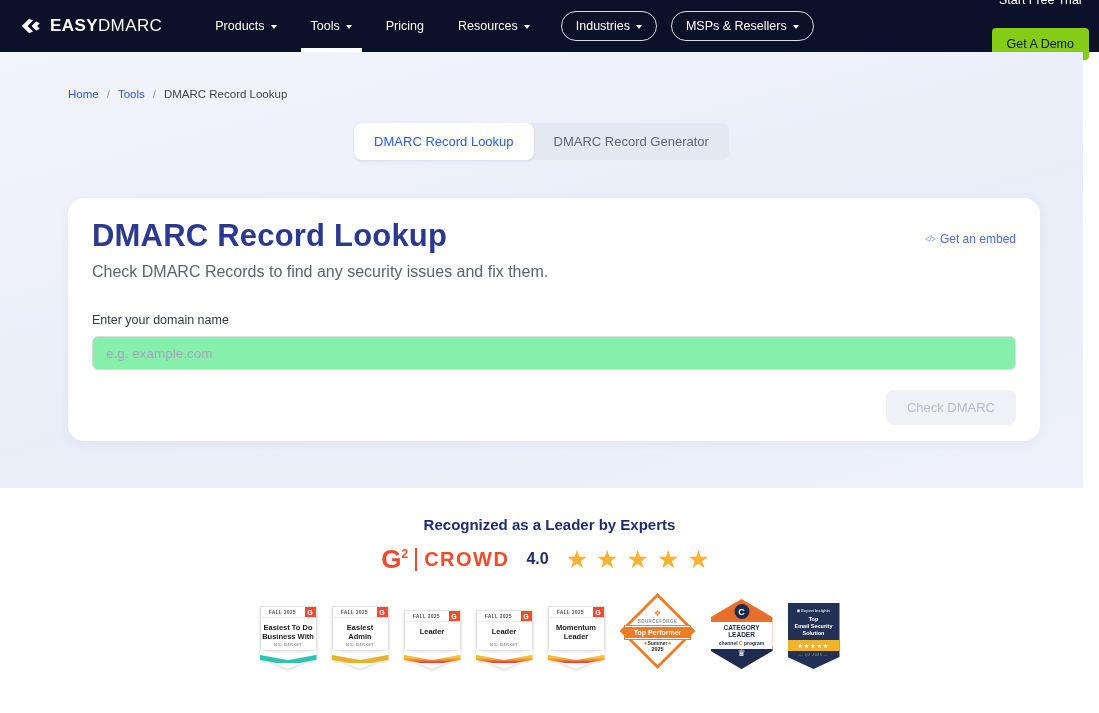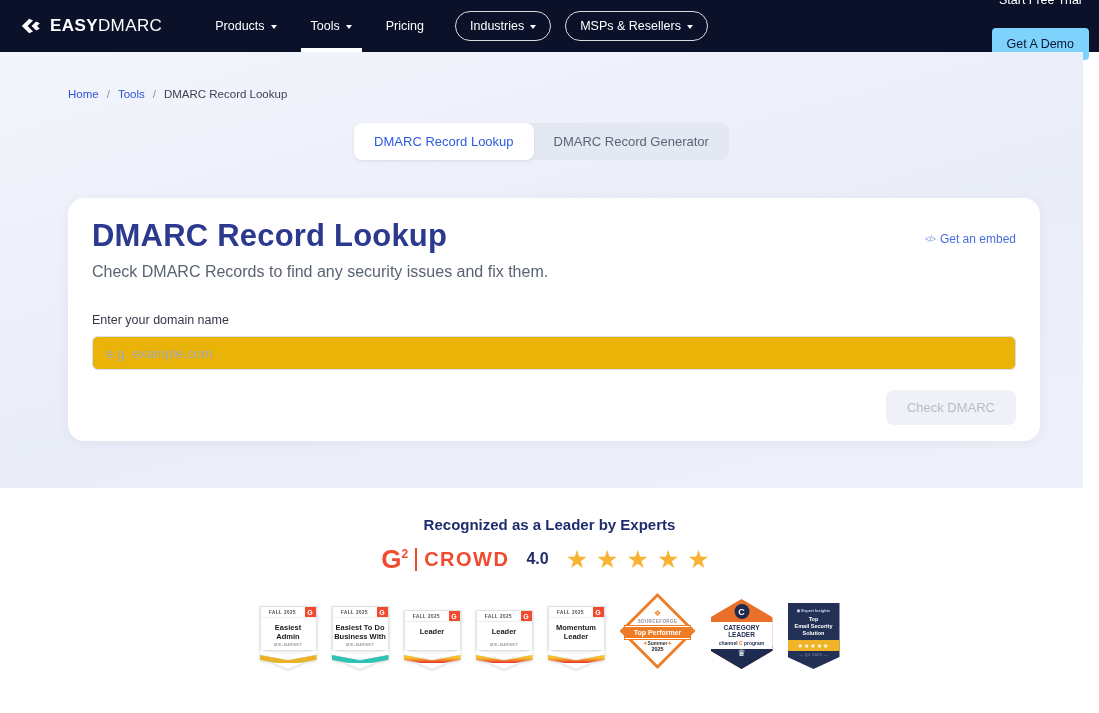--- a/index.html
+++ b/index.html
@@ -32,21 +32,21 @@
     height:30px; border:1px solid rgba(255,255,255,.85); border-radius:16px;
     padding:0 14px; margin-left:14px; align-self:center;
   }
   .caret {
     width:0; height:0; border-left:3.5px solid transparent;
     border-right:3.5px solid transparent; border-top:4px solid #fff; margin-top:1px;
   }
   .nav-right { margin-left:auto; display:flex; align-items:center; gap:21px;flex-direction:column; }
   .trial { color:#fff; font-size:12.5px; cursor:pointer; white-space:nowrap; }
   .demo {
-    background:#7dd3fc; color:#0c1533; font-size:12.5px; font-weight:500;
+    background:#84cc16; color:#0c1533; font-size:12.5px; font-weight:500;
     border:none; border-radius:4px; padding:9px 15px; cursor:pointer; white-space:nowrap;
   }
 
   
   .hero {
     position:absolute; top:52px; left:0; right:16px; height:436px;
     background:linear-gradient(165deg,#f3f5fc 0%,#e9edf8 55%,#eef1f9 100%);
   }
   .breadcrumb { position:absolute; top:36px; left:68px; font-size:11.5px; display:flex; gap:8px; align-items:center; }
   .bc-link { color:var(--link-blue,#2f55d8); cursor:pointer; }
@@ -64,21 +64,21 @@
     box-shadow:0 2px 12px rgba(40,60,120,.06);
   }
   .card-head { display:flex; justify-content:space-between; align-items:flex-start; }
   .card-head h1 { margin:0; font-size:31px; line-height:1.1; color:var(--heading-navy,#2b3a8e); font-weight:800; letter-spacing:.2px; }
   .embed { display:flex; gap:5px; align-items:center; color:#4a6de0; font-size:12px; margin-top:13px; cursor:pointer; white-space:nowrap; }
   .embed-ic { font-size:9px; color:#90a4e9; letter-spacing:-1px; }
   .subtitle { margin:10px 0 0; font-size:16px; color:#5a6372; }
   .in-label { display:block; margin-top:32px; font-size:12.5px; color:#333a47; }
   .domain-input {
     margin-top:9px; width:100%; height:34px; border:1px solid #d8dce6; border-radius:6px;
-    padding:0 13px; font-size:13.5px; color:#333; outline:none; background:#eab308;
+    padding:0 13px; font-size:13.5px; color:#333; outline:none; background:#86efac;
     font-family:"Liberation Sans",sans-serif;
   }
   .domain-input::placeholder { color:#a3aab6; }
   .btn-row { display:flex; justify-content:flex-end; margin-top:20px; }
   .check-btn {
     background:#f0f1f6; color:#b8bcc8; border:none; border-radius:8px;
     font-size:13px; padding:10px 21px; font-family:"Liberation Sans",sans-serif;
   }
 
   
@@ -159,20 +159,24 @@
         <span>Products</span>
         <span class="caret"></span>
       </div>
       <div class="nav-item active">
         <span>Tools</span>
         <span class="caret"></span>
       </div>
       <div class="nav-item">
         <span>Pricing</span>
       </div>
+      <div class="nav-item">
+        <span>Resources</span>
+        <span class="caret"></span>
+      </div>
       <div class="nav-item pill">
         <span>Industries</span>
         <span class="caret"></span>
       </div>
       <div class="nav-item pill">
         <span>MSPs &amp; Resellers</span>
         <span class="caret"></span>
       </div>
     </nav>
   <div class="nav-right">
@@ -225,43 +229,43 @@
     <span class="stars"><span>★</span><span>★</span><span>★</span><span>★</span><span>★</span></span>
   </div>
   <div class="badges">
       <div class="badge bg2">
         <div class="g2b-box">
           <div class="g2b-head">
             <span class="g2b-season">FALL 2025</span>
             <span class="g2b-glogo">G</span>
           </div>
           <div class="g2b-title">
+            <div>Easiest To Do</div>
+            <div>Business With</div>
+          </div>
+          <div class="g2b-sub">MID-MARKET</div>
+        </div>
+        <div class="chev c1"></div>
+        <div class="chev c2" style="background: rgb(47, 195, 180);"></div>
+        <div class="tip"></div>
+      </div>
+      <div class="badge bg2">
+        <div class="g2b-box">
+          <div class="g2b-head">
+            <span class="g2b-season">FALL 2025</span>
+            <span class="g2b-glogo">G</span>
+          </div>
+          <div class="g2b-title">
             <div>Easiest</div>
             <div>Admin</div>
           </div>
           <div class="g2b-sub">MID-MARKET</div>
         </div>
         <div class="chev c1"></div>
         <div class="chev c2" style="background: rgb(234, 178, 38);"></div>
-        <div class="tip"></div>
-      </div>
-      <div class="badge bg2">
-        <div class="g2b-box">
-          <div class="g2b-head">
-            <span class="g2b-season">FALL 2025</span>
-            <span class="g2b-glogo">G</span>
-          </div>
-          <div class="g2b-title">
-            <div>Easiest To Do</div>
-            <div>Business With</div>
-          </div>
-          <div class="g2b-sub">MID-MARKET</div>
-        </div>
-        <div class="chev c1"></div>
-        <div class="chev c2" style="background: rgb(47, 195, 180);"></div>
         <div class="tip"></div>
       </div>
       <div class="badge bg2">
         <div class="g2b-box">
           <div class="g2b-head">
             <span class="g2b-season">FALL 2025</span>
             <span class="g2b-glogo">G</span>
           </div>
           <div class="g2b-title">
             <div>Leader</div>

